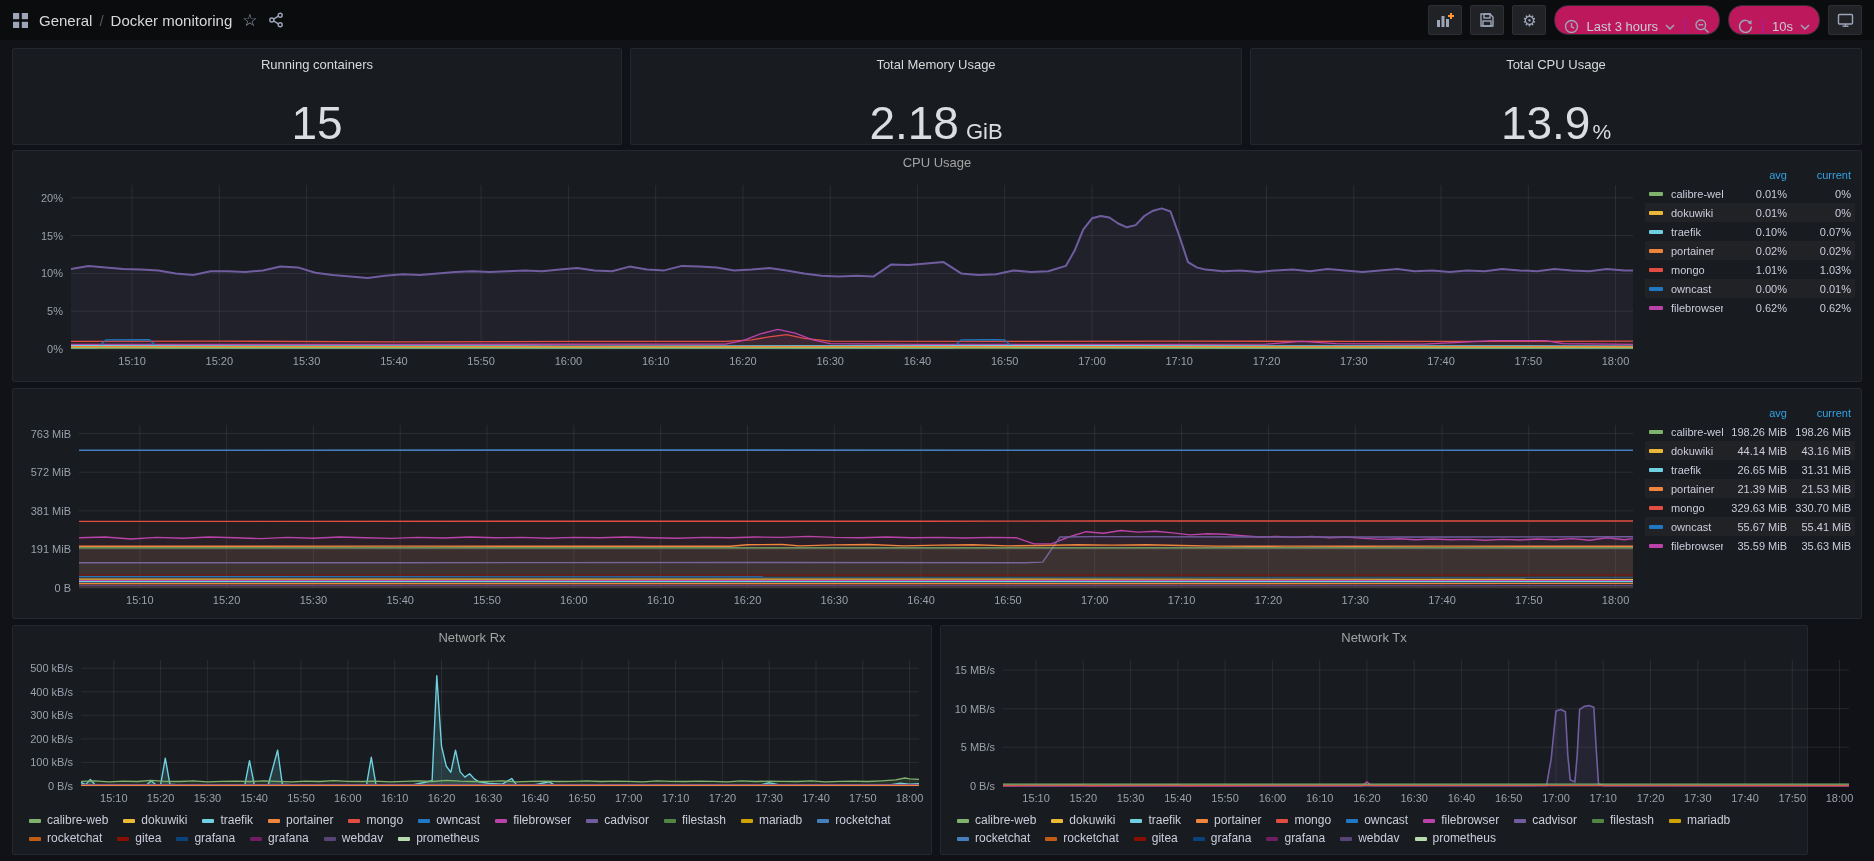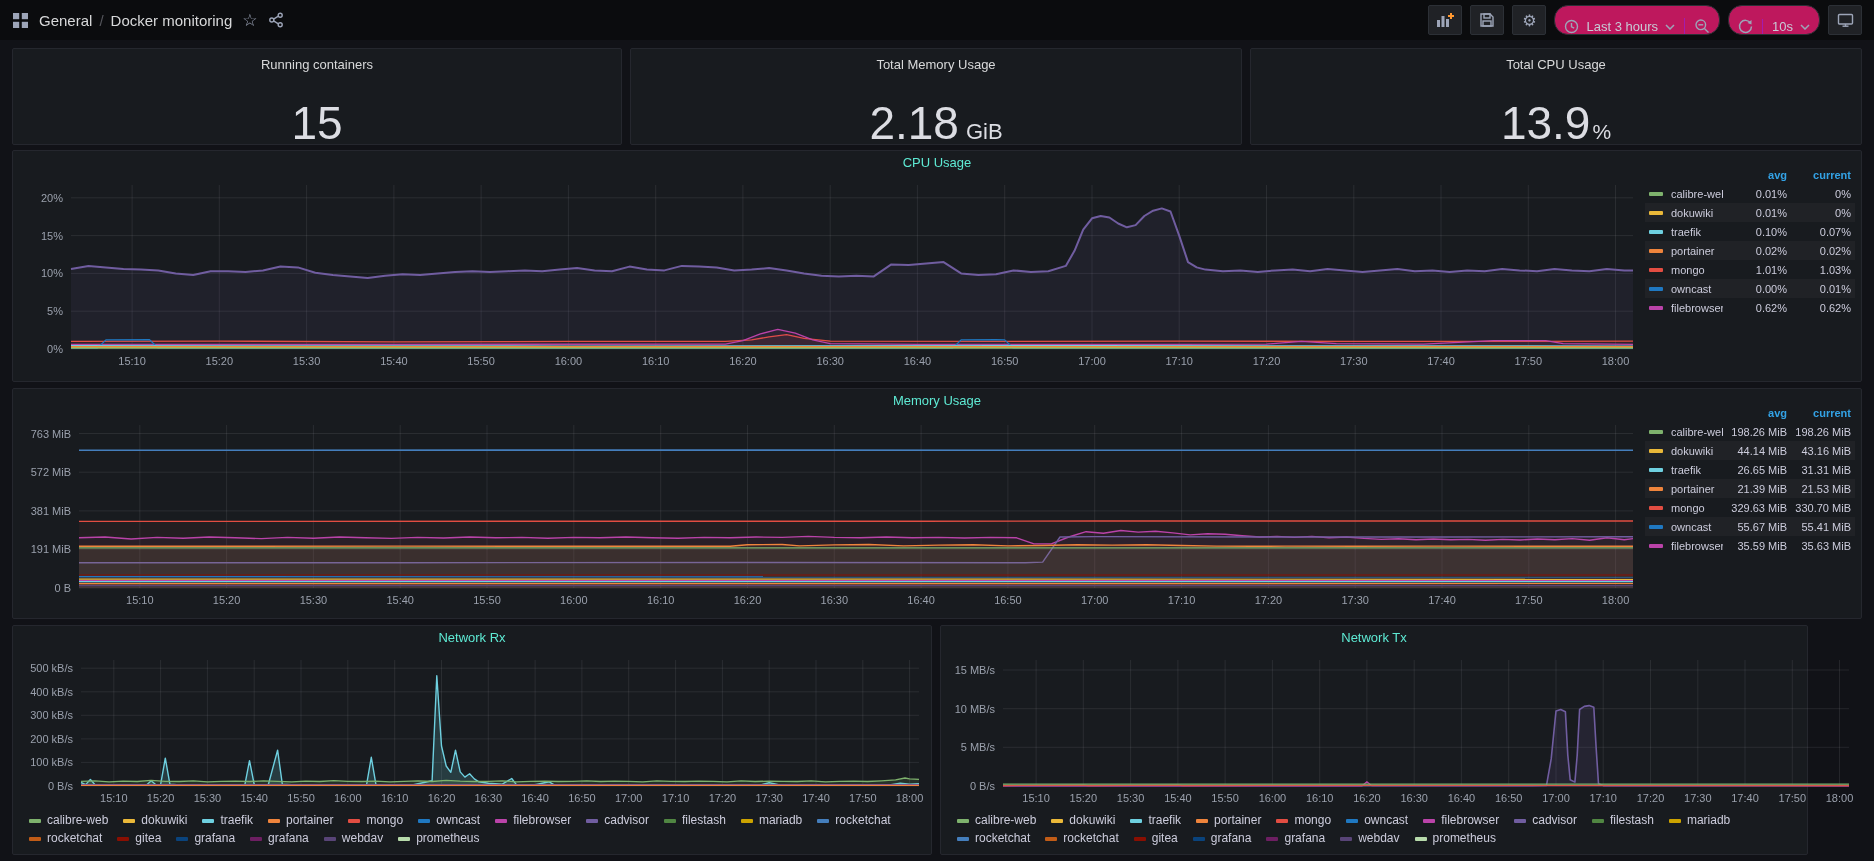--- a/index.html
+++ b/index.html
@@ -8,36 +8,36 @@
   .nav-left{display:flex;align-items:center;gap:10px}
   .nav-right{display:flex;align-items:center;gap:8px}
   .crumb{font-size:15px;color:#d8d9da;display:flex;align-items:center;gap:7px;cursor:pointer}
   .crumb-sep{color:#55565c}
   .nav-ico{color:#9da5b8;display:flex;align-items:center;cursor:pointer}
   .icon-btn{display:flex;align-items:center;justify-content:center;height:30px;min-width:34px;background:#202226;border:1px solid #2c3036;border-radius:2px;color:#9da5b8;cursor:pointer;box-sizing:border-box}
   .btn-group{display:flex;align-items:flex-end;height:30px;border:1px solid #2c3036;border-radius:14px;background:#be185d;box-sizing:border-box}
   .btn-group .seg{display:flex;align-items:center;gap:7px;padding:0 9px;color:#c7ccd6;font-size:13px;cursor:pointer}
   .btn-group .seg + .seg{border-left:1px solid #a21caf}
   .panel{position:absolute;background:#181b1f;border:1px solid #25272e;border-radius:2px;box-sizing:border-box}
-  .panel-title{height:22px;display:flex;align-items:center;justify-content:center;font-size:13px;color:#5eead4;font-weight:500;cursor:pointer;white-space:nowrap}
+  .panel-title{height:22px;display:flex;align-items:center;justify-content:center;font-size:13px;color:#a3a3a3;font-weight:500;cursor:pointer;white-space:nowrap}
   .stat-panel{display:flex;flex-direction:column;align-items:center;padding-top:8px}
   .stat-title{font-size:13px;color:#d8d9da}
   .stat-value{margin-top:20px;font-size:46px;color:#dcdde3;display:flex;align-items:baseline;line-height:1.35}
   .stat-suffix{font-size:22px;margin-left:7px;color:#dcdde3}
   .stat-suffix.pct{font-size:21px;margin-left:2px}
   svg text.tick{fill:#9aa0ac;font-size:11px;font-family:"Liberation Sans","DejaVu Sans",sans-serif}
   .chart-svg{position:absolute;left:2px;top:22px}
   .legend-table{position:absolute;top:14px;right:6px;width:210px;font-size:11px}
   .lt-row{display:flex;align-items:center;height:19px;padding:0 4px;box-sizing:border-box;cursor:pointer}
   .lt-row.lt-head{cursor:default}
   .lt-stripe{background:#202226}
   .lt-swatch{width:14px;height:4px;border-radius:1px;margin-right:8px;flex:none}
   .lt-name{flex:1;color:#ccccdc;white-space:nowrap;overflow:hidden}
   .lt-val{width:64px;text-align:right;color:#ccccdc;white-space:nowrap}
-  .lt-head .lt-val{color:#33a2e5;font-weight:700}
+  .lt-head .lt-val{color:#33a2e5;font-weight:400}
   .net-legend{position:absolute;left:16px;bottom:8px;right:8px;display:flex;flex-wrap:wrap;column-gap:15px;row-gap:3px;font-size:12px;line-height:15px}
   .nl-item{display:flex;align-items:center;gap:6px;cursor:pointer;color:#ccccdc}
   .nl-swatch{display:inline-block;width:12px;height:4px;border-radius:1px;flex:none}
 </style>
 </head>
 <body>
 
 <div class="navbar">
   <div class="nav-left">
     <span class="nav-ico">
@@ -260,21 +260,20 @@
       <div class="lt-row">
         <span class="lt-swatch" style="background:#BA43A9"></span>
         <span class="lt-name">filebrowser</span>
         <span class="lt-val">0.62%</span>
         <span class="lt-val">0.62%</span>
       </div>
     </div>
 </div>
 
 <div class="panel" style="left:12px;top:388px;width:1850px;height:231px">
-  <div class="panel-title">Memory Usage</div>
   <svg class="chart-svg" id="svg-memory" width="1628" height="205">
       <line x1="124.8" y1="14" x2="124.8" y2="177.0" stroke="rgba(204,204,220,0.10)"></line>
       <text class="tick" x="124.8" y="193" text-anchor="middle">15:10</text>
       <line x1="211.6" y1="14" x2="211.6" y2="177.0" stroke="rgba(204,204,220,0.10)"></line>
       <text class="tick" x="211.6" y="193" text-anchor="middle">15:20</text>
       <line x1="298.4" y1="14" x2="298.4" y2="177.0" stroke="rgba(204,204,220,0.10)"></line>
       <text class="tick" x="298.4" y="193" text-anchor="middle">15:30</text>
       <line x1="385.2" y1="14" x2="385.2" y2="177.0" stroke="rgba(204,204,220,0.10)"></line>
       <text class="tick" x="385.2" y="193" text-anchor="middle">15:40</text>
       <line x1="472.0" y1="14" x2="472.0" y2="177.0" stroke="rgba(204,204,220,0.10)"></line>

